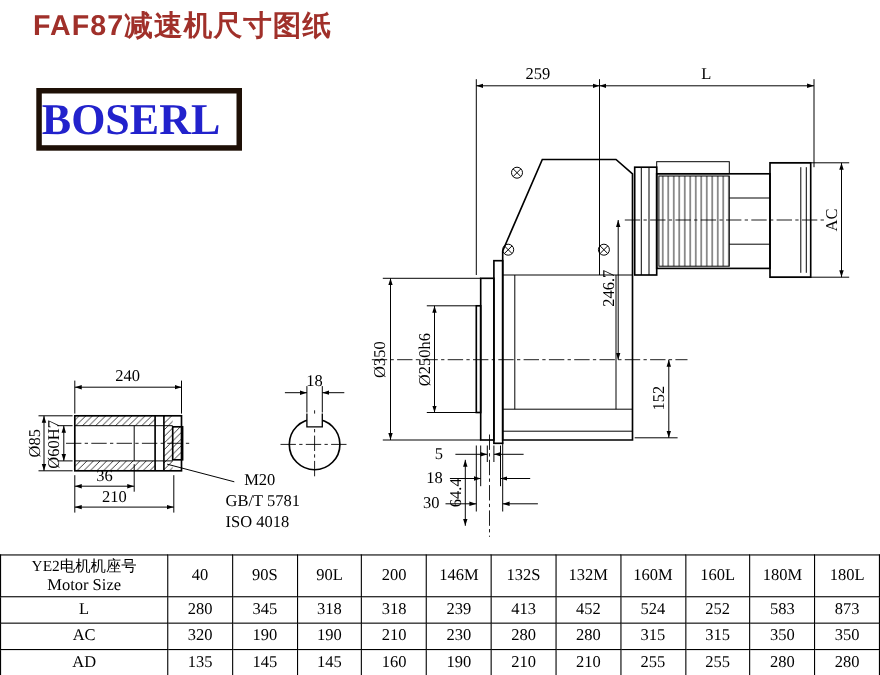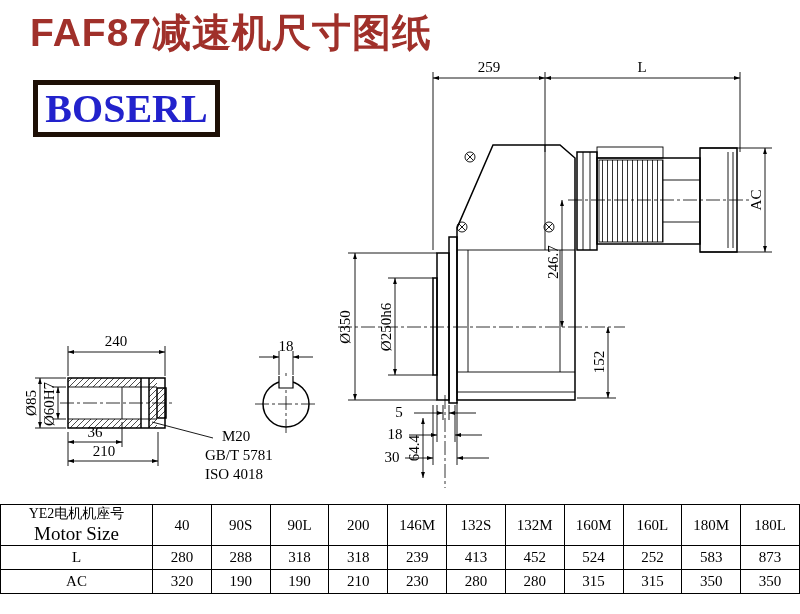--- a/index.html
+++ b/index.html
@@ -1,37 +1,37 @@
 <!DOCTYPE html>
 <html><head>
 <meta charset="utf-8">
 <style>
   html,body{margin:0;padding:0;background:#fff;}
   .page{position:relative;width:800px;height:614px;background:#fff;overflow:hidden;
         font-family:"Liberation Serif",serif;}
   .title{position:absolute;left:30px;top:6px;font-family:"Liberation Sans",sans-serif;
-         font-weight:bold;font-size:39px;letter-spacing:1px;white-space:nowrap;}
+         font-weight:bold;font-size:26px;letter-spacing:1px;white-space:nowrap;}
   .logo{position:absolute;left:33px;top:80px;width:177px;height:47px;border:5px solid #1e1006;
-        display:flex;align-items:center;justify-content:center;background:#fff;}
+        display:flex;align-items:center;background:#fff;}
   .logo span{font-family:"Liberation Serif",serif;font-weight:bold;font-size:40px;line-height:1;}
   svg.drawing{position:absolute;left:0;top:0;}
   .ol{fill:none;stroke:#000;stroke-width:1.5;}
   .tl{fill:none;stroke:#000;stroke-width:0.9;}
   .dl{fill:none;stroke:#000;stroke-width:0.9;}
   .cl{fill:none;stroke:#000;stroke-width:0.8;stroke-dasharray:14 3 3 3;}
   .dim{font-family:"Liberation Serif",serif;font-size:15px;fill:#000;}
   table.sizes{position:absolute;top:504px;left:0;width:800px;border-collapse:collapse;
         table-layout:fixed;background:#fff;font-family:"Liberation Serif",serif;}
   table.sizes td{border:1px solid #000;text-align:center;font-size:15px;height:23px;
         padding:0;overflow:hidden;white-space:nowrap;}
   table.sizes col.first{width:152px;}
   tr.header td{height:37px;}
   td.header-first{text-align:left;padding-left:7px;}
   td.header-first div:first-child{font-size:14px;}
-  td.header-first div:last-child{font-size:19px;}
+  td.header-first div:last-child{font-size:15px;}
 </style>
 </head>
 <body>
 
 <div class="page">
 
   <div class="title" style="color: rgb(160, 48, 42);">FAF87减速机尺寸图纸</div>
 
   <div class="logo" style="border-color: rgb(30, 16, 6);">
     <span style="color: rgb(34, 34, 204);">BOSERL</span>
@@ -233,21 +233,21 @@
           <td>132S</td>
           <td>132M</td>
           <td>160M</td>
           <td>160L</td>
           <td>180M</td>
           <td>180L</td>
         </tr>
         <tr>
           <td>L</td>
           <td>280</td>
-          <td>288</td>
+          <td>345</td>
           <td>318</td>
           <td>318</td>
           <td>239</td>
           <td>413</td>
           <td>452</td>
           <td>524</td>
           <td>252</td>
           <td>583</td>
           <td>873</td>
         </tr>
@@ -258,16 +258,30 @@
           <td>190</td>
           <td>210</td>
           <td>230</td>
           <td>280</td>
           <td>280</td>
           <td>315</td>
           <td>315</td>
           <td>350</td>
           <td>350</td>
         </tr>
+        <tr>
+          <td>AD</td>
+          <td>135</td>
+          <td>145</td>
+          <td>145</td>
+          <td>160</td>
+          <td>190</td>
+          <td>210</td>
+          <td>210</td>
+          <td>255</td>
+          <td>255</td>
+          <td>280</td>
+          <td>280</td>
+        </tr>
       </tbody>
   </table>
 
 </div>
 
 </body></html>

